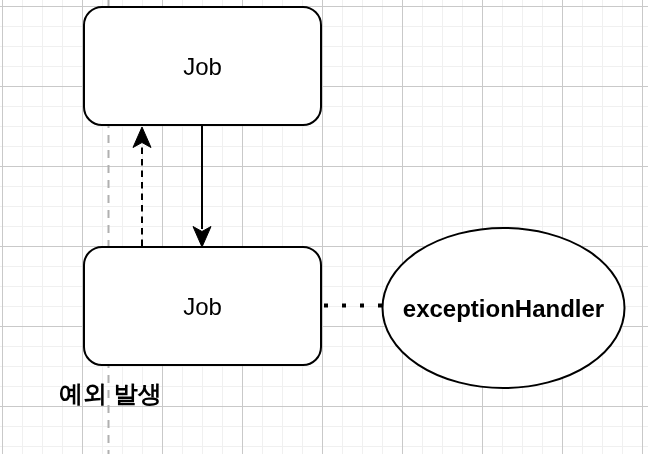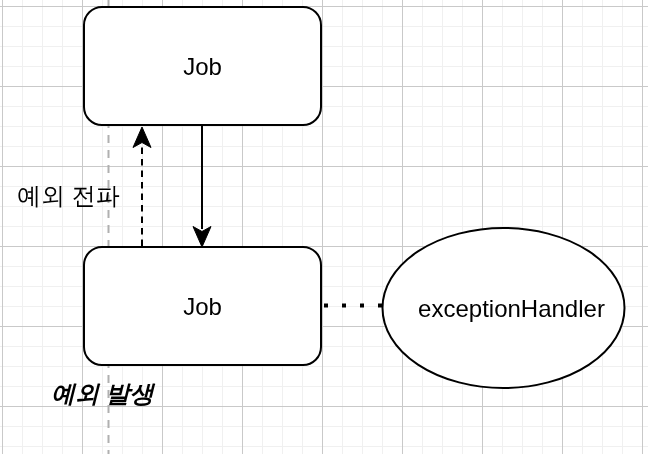--- a/index.html
+++ b/index.html
@@ -32,21 +32,21 @@
     display: flex;
     flex-direction: row;
     align-items: center;
     justify-content: center;
     text-align: center;
     font-size: 24px;
     line-height: 31px;
     color: #000000;
     pointer-events: none;
   }
-  .node-label.bold { font-weight: normal; padding-left: 8px; }
+  .node-label.bold { font-weight: bold; }
   .annotation {
     position: absolute;
     font-size: 24px;
     line-height: 28px;
     color: #000000;
     white-space: nowrap;
   }
   .annotation.bold { font-weight: bold; }
 </style>
 </head>
@@ -82,17 +82,16 @@
   </div>
 
   <div class="node-label" style="left:84px; top:247px; width:237px; height:118px;">
     <span>Job</span>
   </div>
 
   <div class="node-label bold" style="left:382px; top:228px; width:243px; height:160px;">
     <span>exceptionHandler</span>
   </div>
 
-  <div class="annotation" style="left:17px; top:182px;">예외 전파</div>
 
-  <div class="annotation bold" style="left:51px; top:380px;font-style:italic;">예외 발생</div>
+  <div class="annotation bold" style="left:59px; top:380px;">예외 발생</div>
 
 </div>
 
 </body></html>

